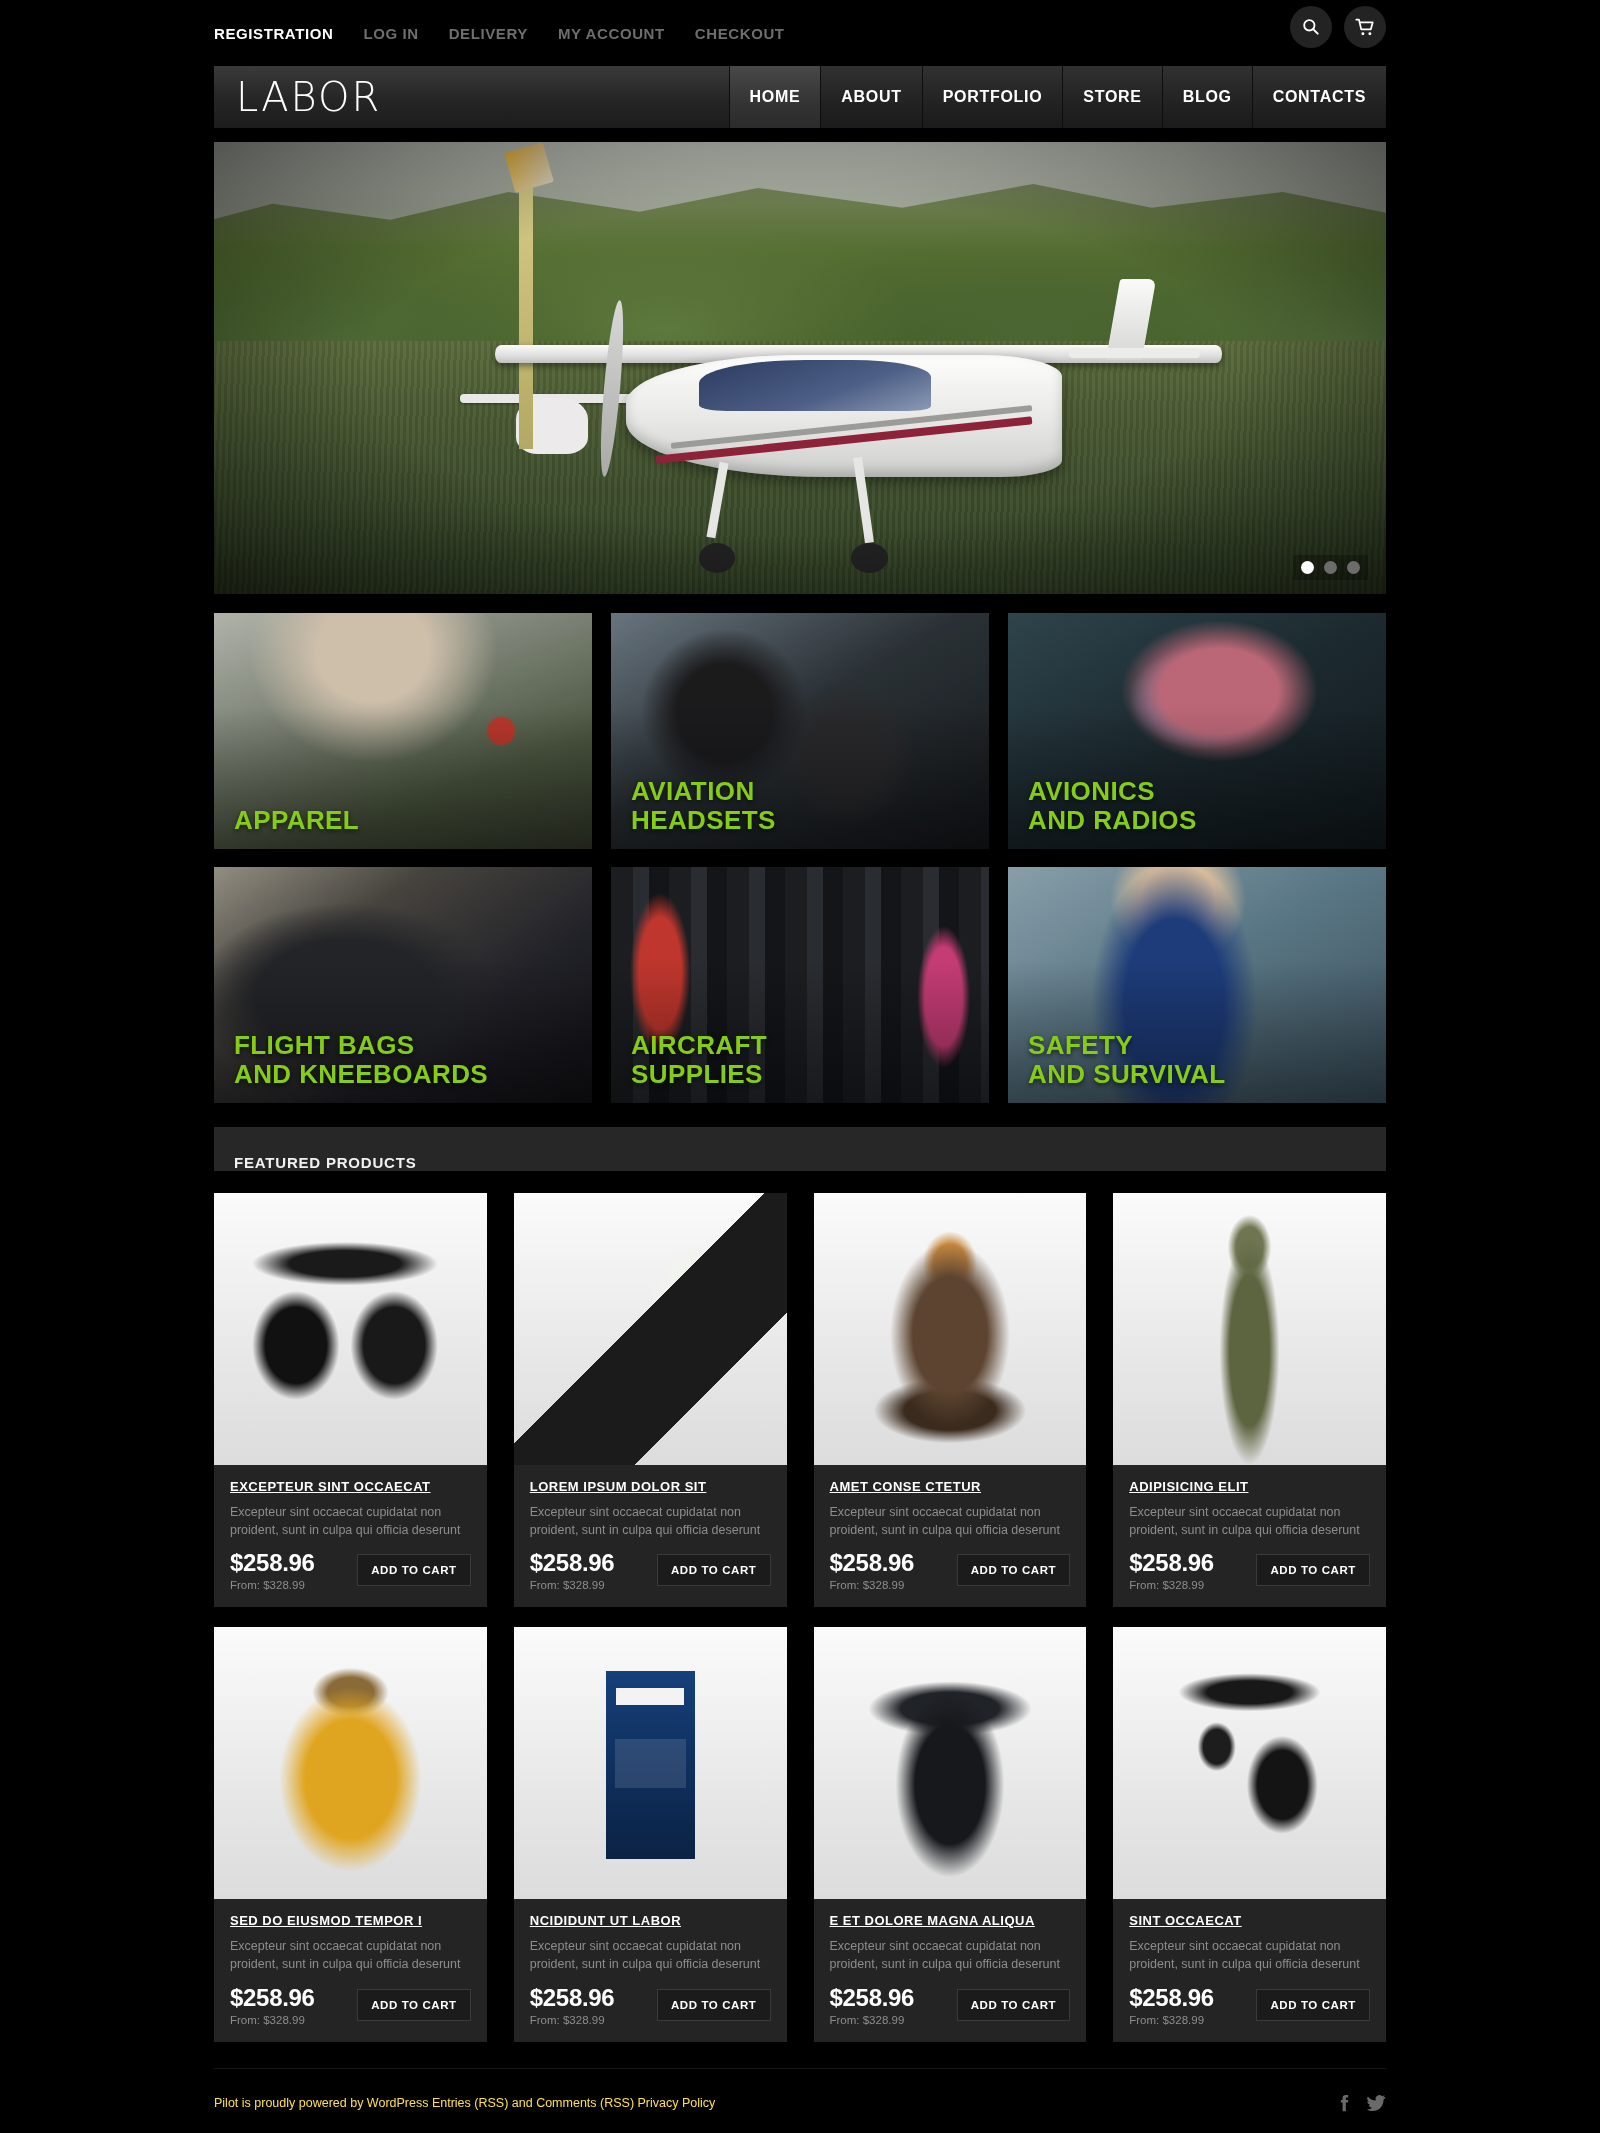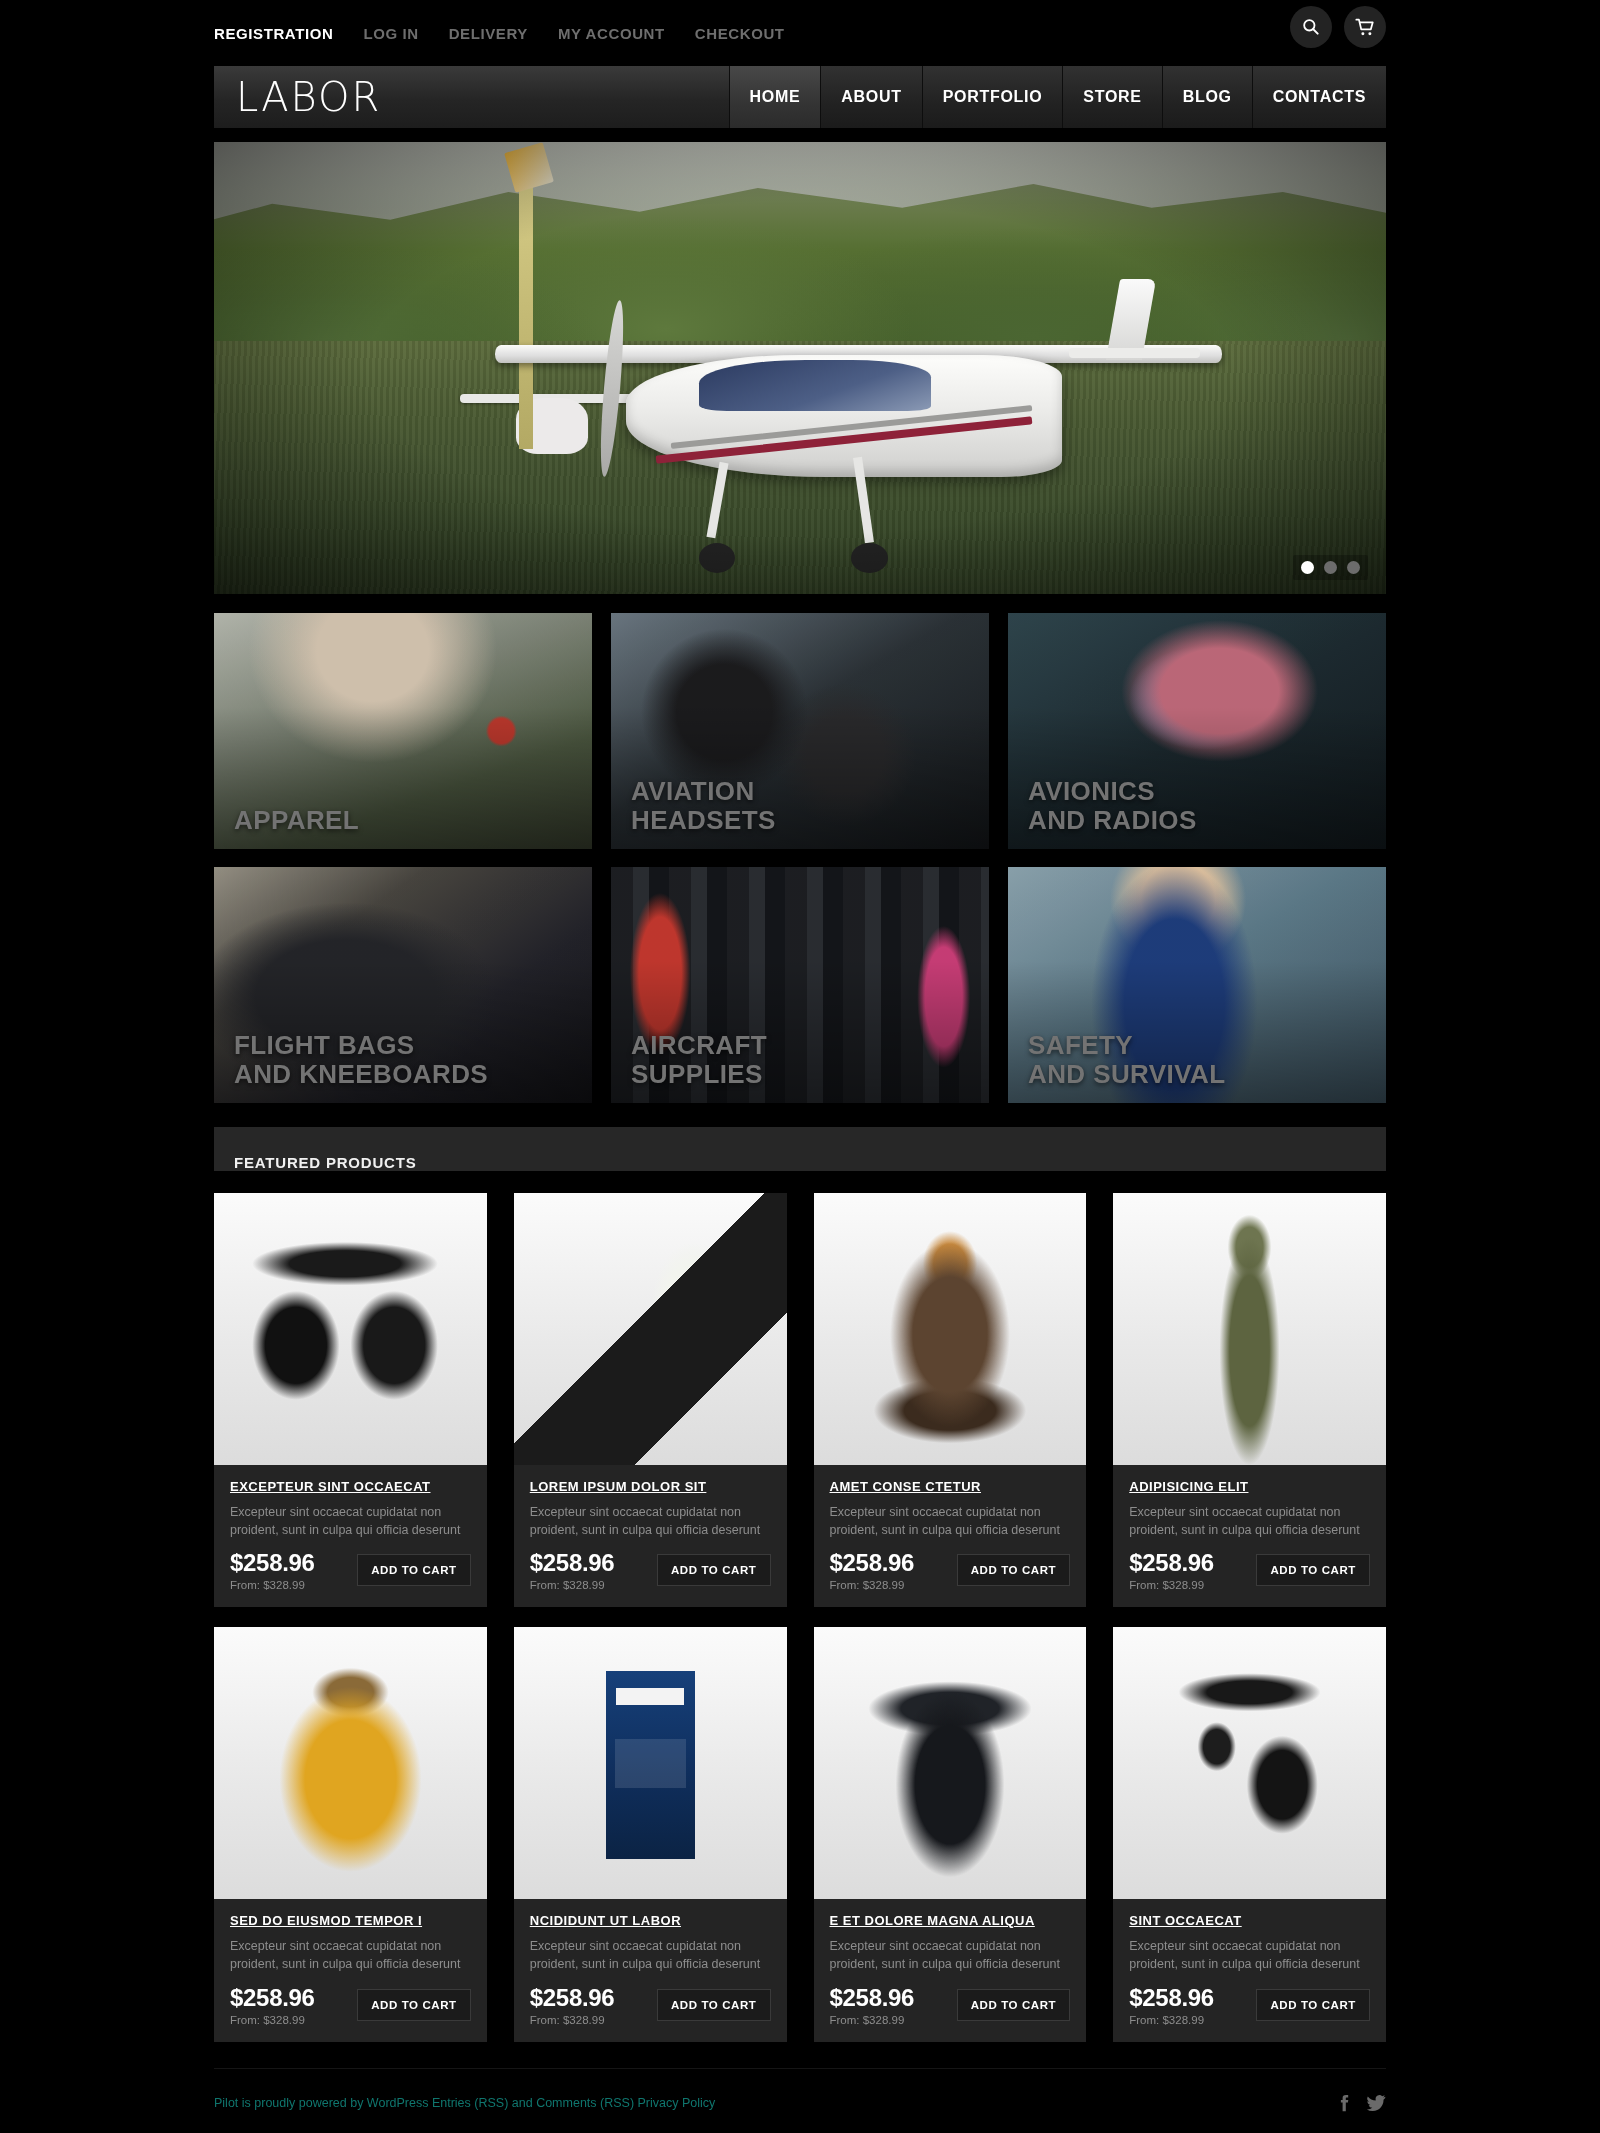--- a/index.html
+++ b/index.html
@@ -217,21 +217,21 @@
     cursor: pointer;
   }
   .tile-photo { position: absolute; inset: 0; }
   .tile-shade {
     position: absolute; inset: 0;
     background: linear-gradient(180deg, rgba(0,0,0,0.05) 40%, rgba(0,0,0,0.45) 100%);
   }
   .tile-label {
     position: absolute;
     left: 20px; bottom: 14px;
-    color: #737373;
+    color: #84cc16;
     font-size: 26px;
     font-weight: bold;
     line-height: 1.12;
     letter-spacing: 0.4px;
     text-transform: uppercase;
     text-shadow: 0 2px 5px rgba(0,0,0,0.6);
     white-space: pre-line;
   }
   
   .art-apparel {
@@ -399,21 +399,21 @@
 
   
   .footer {
     margin: 26px 214px 0;
     height: 70px;
     display: flex;
     align-items: center;
     justify-content: space-between;
     border-top: 1px solid #151515;
   }
-  .footer-text { color: #0f766e; font-size: 12.5px; }
+  .footer-text { color: #fde047; font-size: 12.5px; }
   .socials { display: flex; gap: 14px; align-items: center; }
   .socials svg { display: block; cursor: pointer; }
 </style>
 </head>
 <body>
 
 <div class="page">
 
   <div class="topbar">
     <div class="toplinks" id="toplinks">

